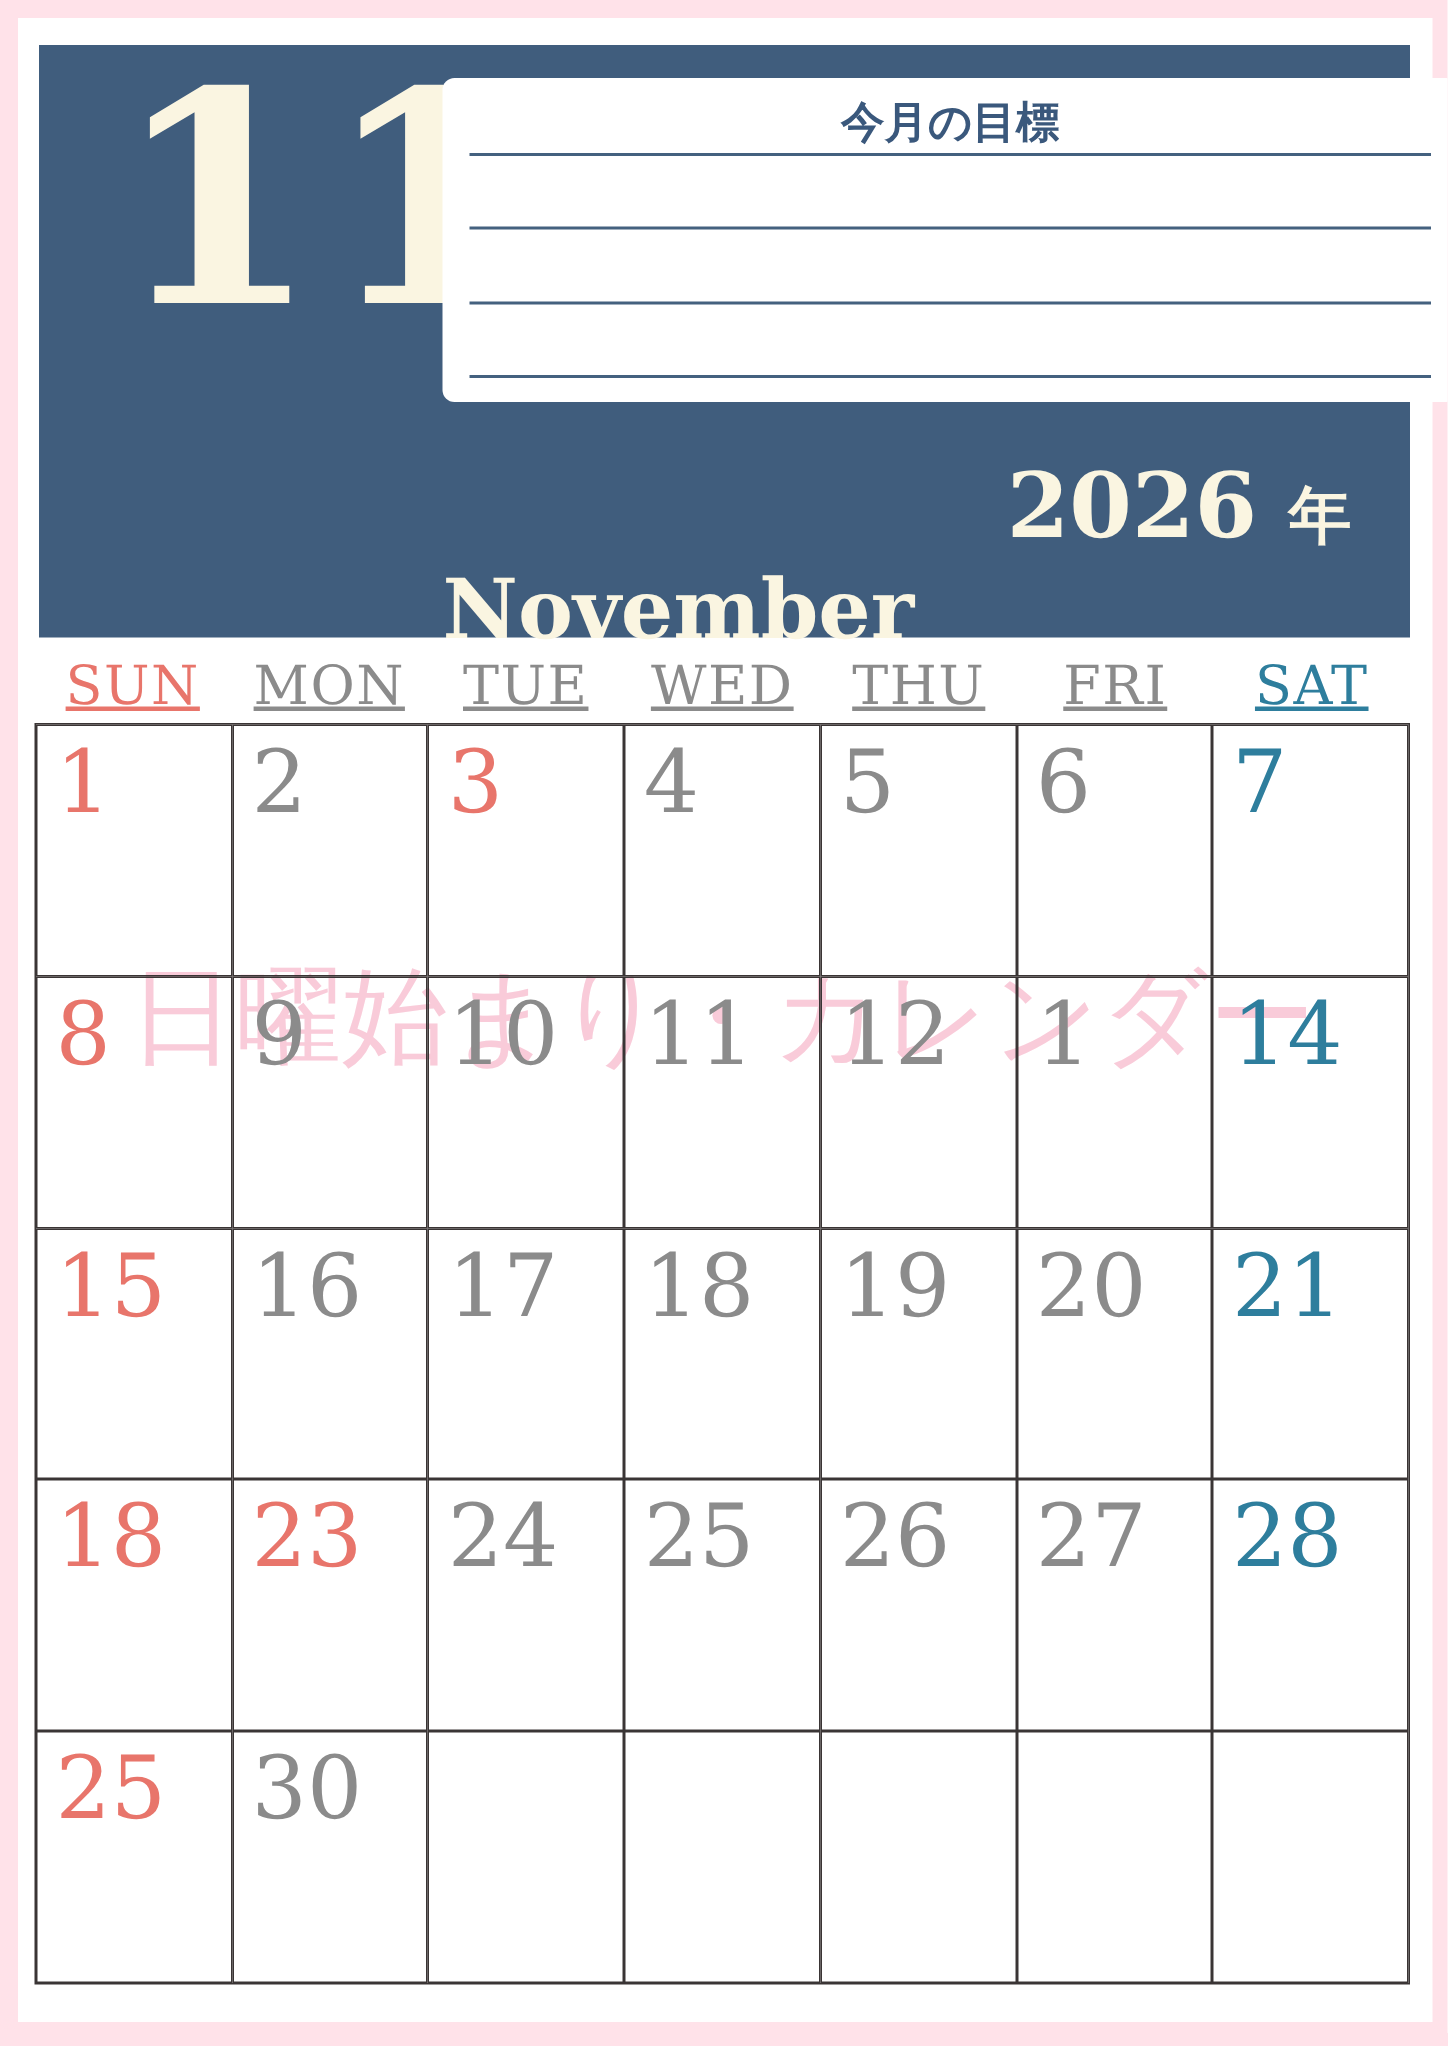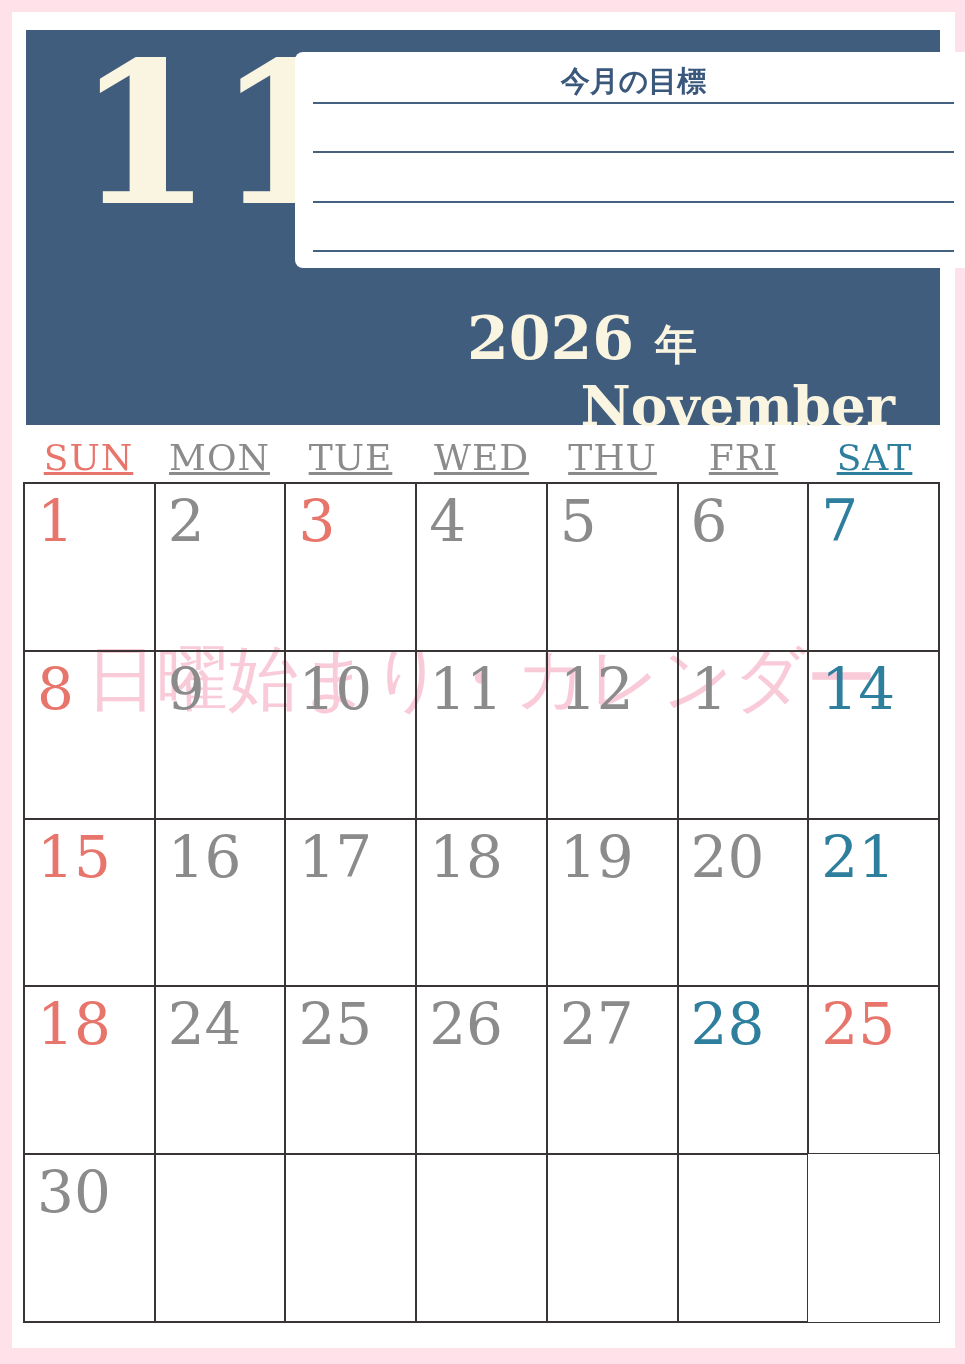--- a/index.html
+++ b/index.html
@@ -14,26 +14,26 @@
     position:absolute;left:50px;top:6px;font-size:196px;line-height:1;
     font-weight:bold;color:var(--cream-text,#FAF5E1);letter-spacing:4px;
   }
   .goal-box{position:absolute;left:269px;top:22px;width:677px;height:216px;background:#ffffff;border-radius:8px;}
   .goal-title{
     text-align:center;margin:0;padding-top:10px;font-family:"Liberation Sans",sans-serif;
     font-weight:bold;font-size:29px;color:var(--goal-title-blue,#3A587C);
   }
   .goal-line{position:absolute;left:18px;right:18px;height:0;border-top:2px solid var(--goal-line-blue,#44617F);}
   .year-line{
-    position:absolute;right:58px;top:278px;width:600px;text-align:center;
+    position:absolute;right:39px;top:278px;width:600px;text-align:right;
     color:var(--cream-text,#FAF5E1);font-weight:bold;font-size:60px;line-height:1;
   }
   .year-suffix{font-size:42px;font-family:"Liberation Sans",sans-serif;font-weight:bold;}
   .month-name{
-    position:absolute;right:45px;top:348px;width:600px;text-align:right;
+    position:absolute;right:45px;top:348px;width:600px;text-align:left;
     color:var(--cream-text,#FAF5E1);font-weight:bold;font-size:55px;line-height:1;
   }
   .weekday-row{position:absolute;left:23px;top:438px;width:917px;display:grid;grid-template-columns:repeat(7,1fr);}
   .weekday-label{text-align:center;font-size:36px;line-height:40px;letter-spacing:1px;text-decoration:underline;}
   .grid{
     position:absolute;left:23px;top:482px;width:917px;height:841px;box-sizing:border-box;
     display:grid;grid-template-columns:repeat(7,1fr);grid-template-rows:repeat(5,1fr);
     border:1px solid var(--grid-line,#3A3535);background:#ffffff;
   }
   .cell{
@@ -98,20 +98,21 @@
     <div class="cell"><span class="daynum c-gray">1</span></div>
     <div class="cell"><span class="daynum c-teal">14</span></div>
     <div class="cell"><span class="daynum c-red">15</span></div>
     <div class="cell"><span class="daynum c-gray">16</span></div>
     <div class="cell"><span class="daynum c-gray">17</span></div>
     <div class="cell"><span class="daynum c-gray">18</span></div>
     <div class="cell"><span class="daynum c-gray">19</span></div>
     <div class="cell"><span class="daynum c-gray">20</span></div>
     <div class="cell"><span class="daynum c-teal">21</span></div>
     <div class="cell"><span class="daynum c-red">18</span></div>
+    <div class="cell"><span class="daynum c-red">23</span></div>
     <div class="cell"><span class="daynum c-gray">24</span></div>
     <div class="cell"><span class="daynum c-gray">25</span></div>
     <div class="cell"><span class="daynum c-gray">26</span></div>
     <div class="cell"><span class="daynum c-gray">27</span></div>
     <div class="cell"><span class="daynum c-teal">28</span></div>
     <div class="cell"><span class="daynum c-red">25</span></div>
     <div class="cell"><span class="daynum c-gray">30</span></div>
     <div class="cell"><span class="daynum "></span></div>
     <div class="cell"><span class="daynum "></span></div>
     <div class="cell"><span class="daynum "></span></div>

